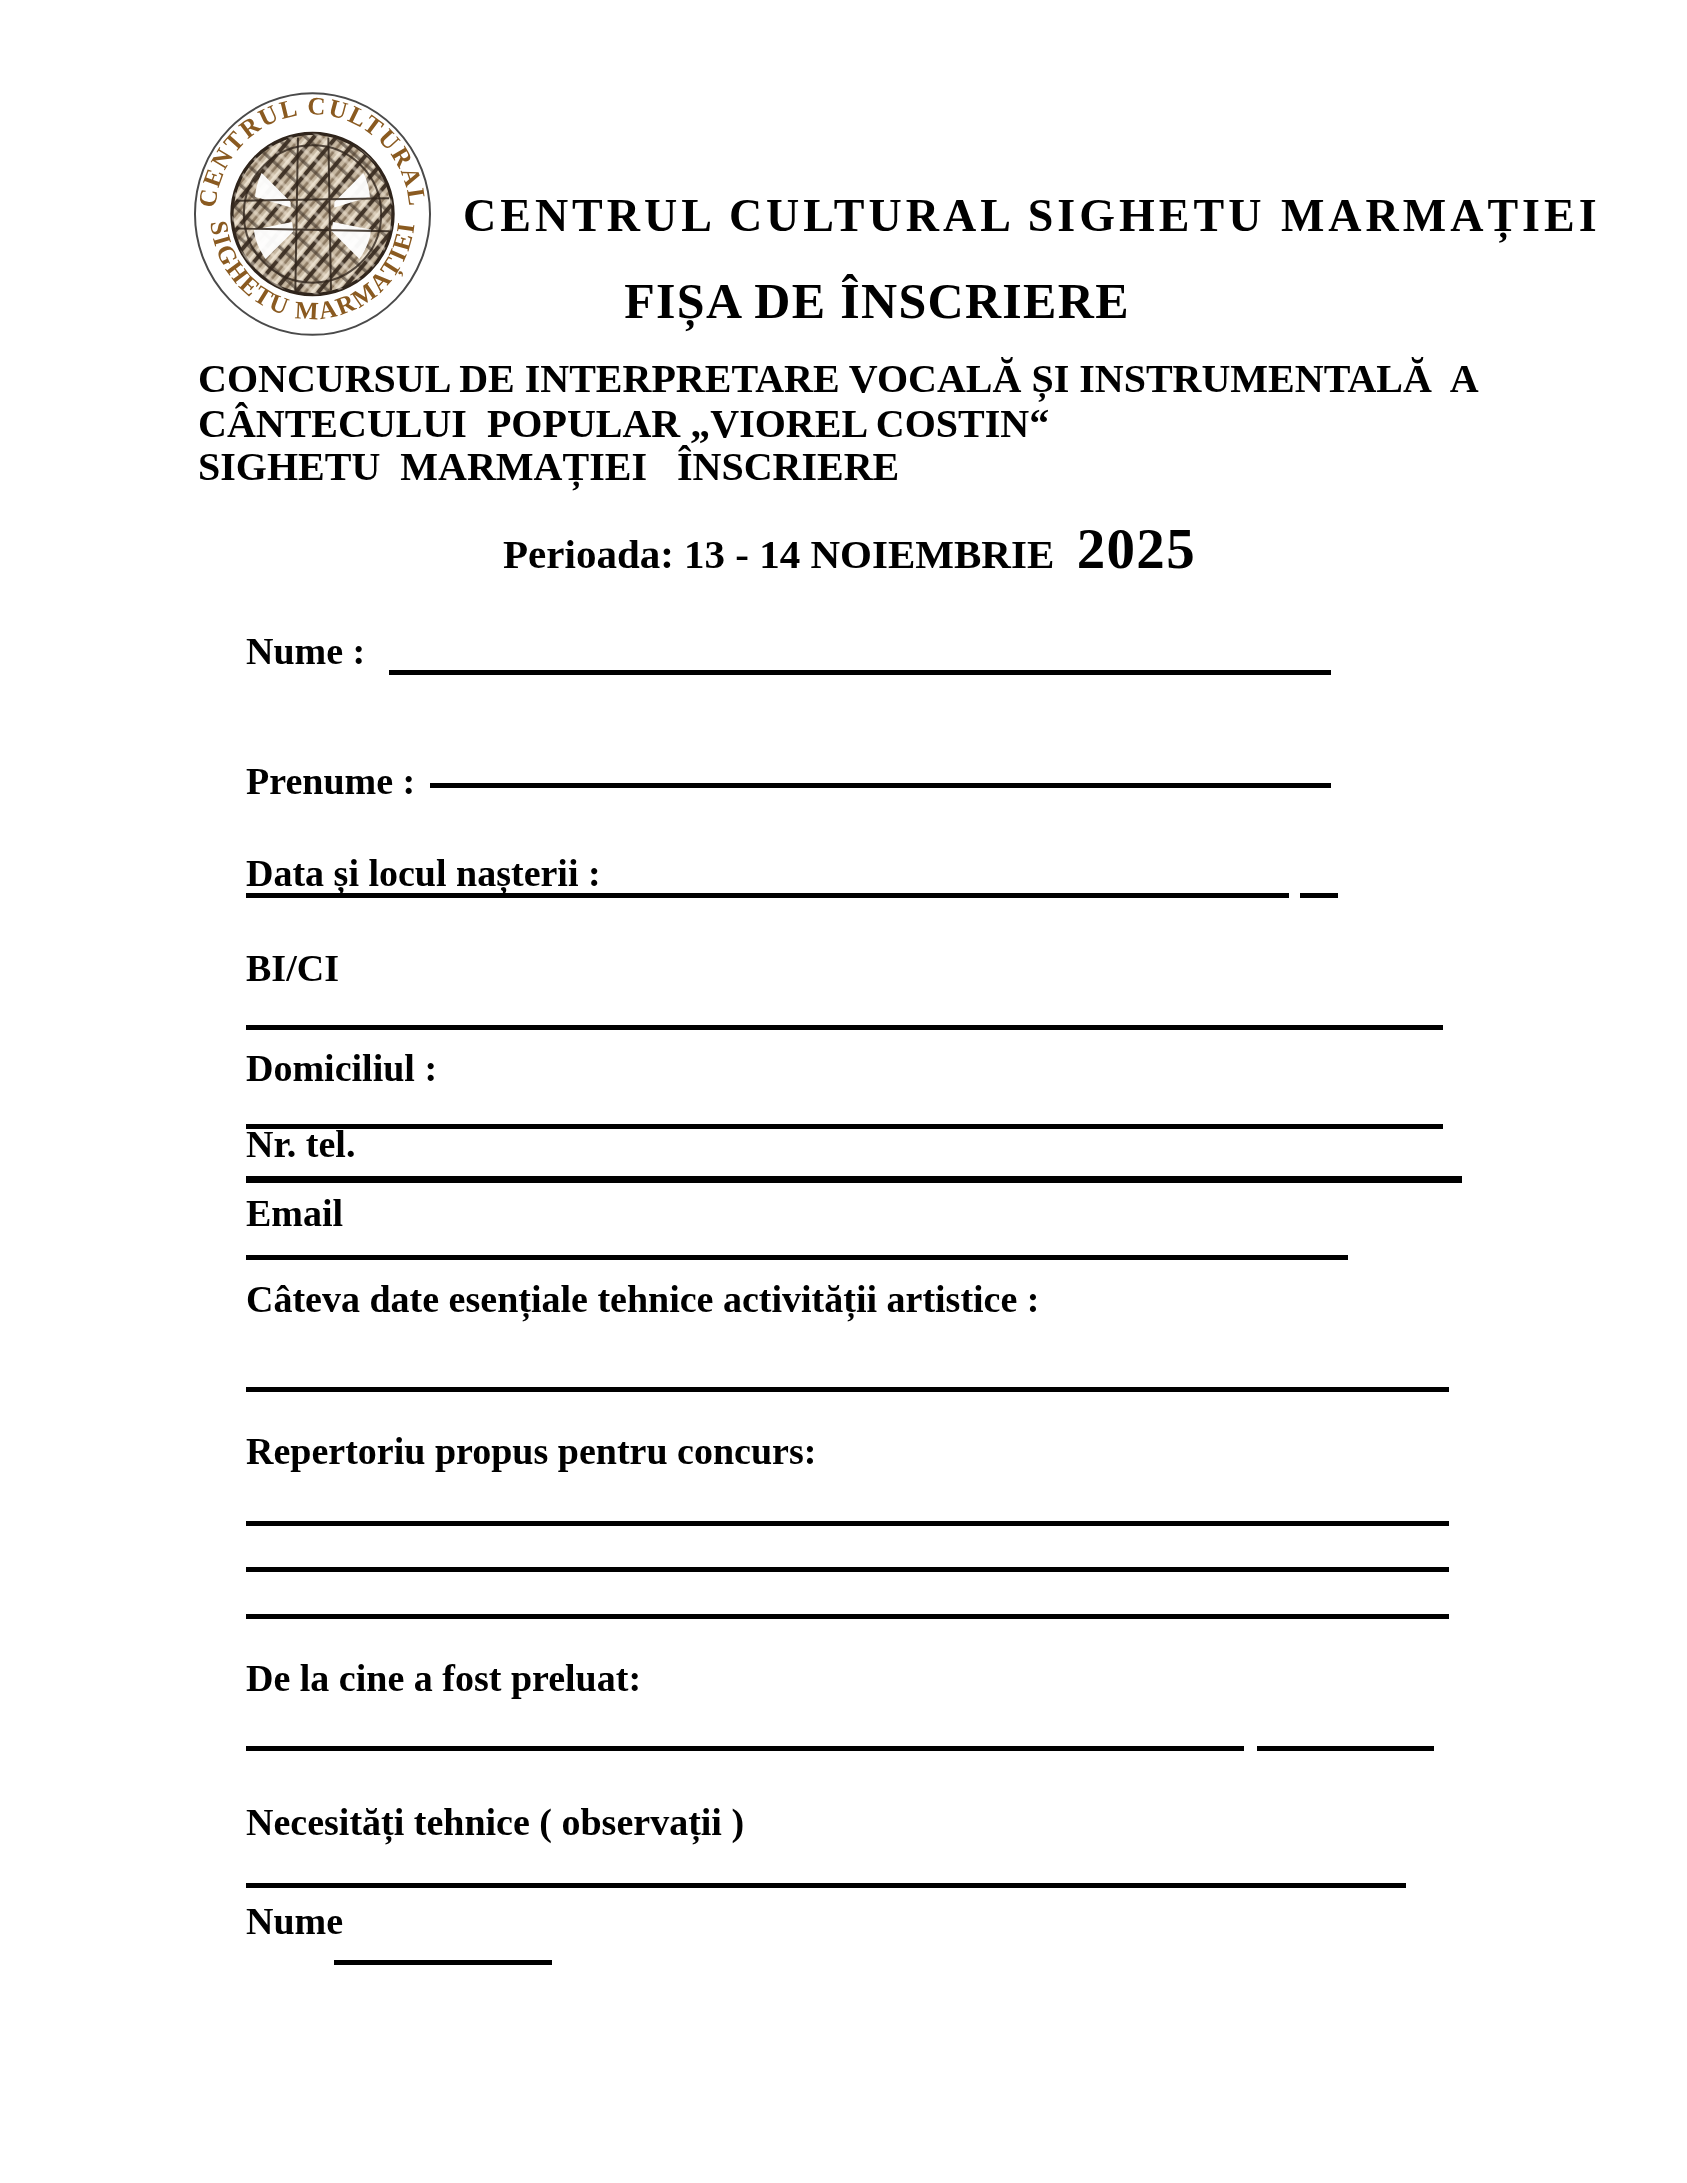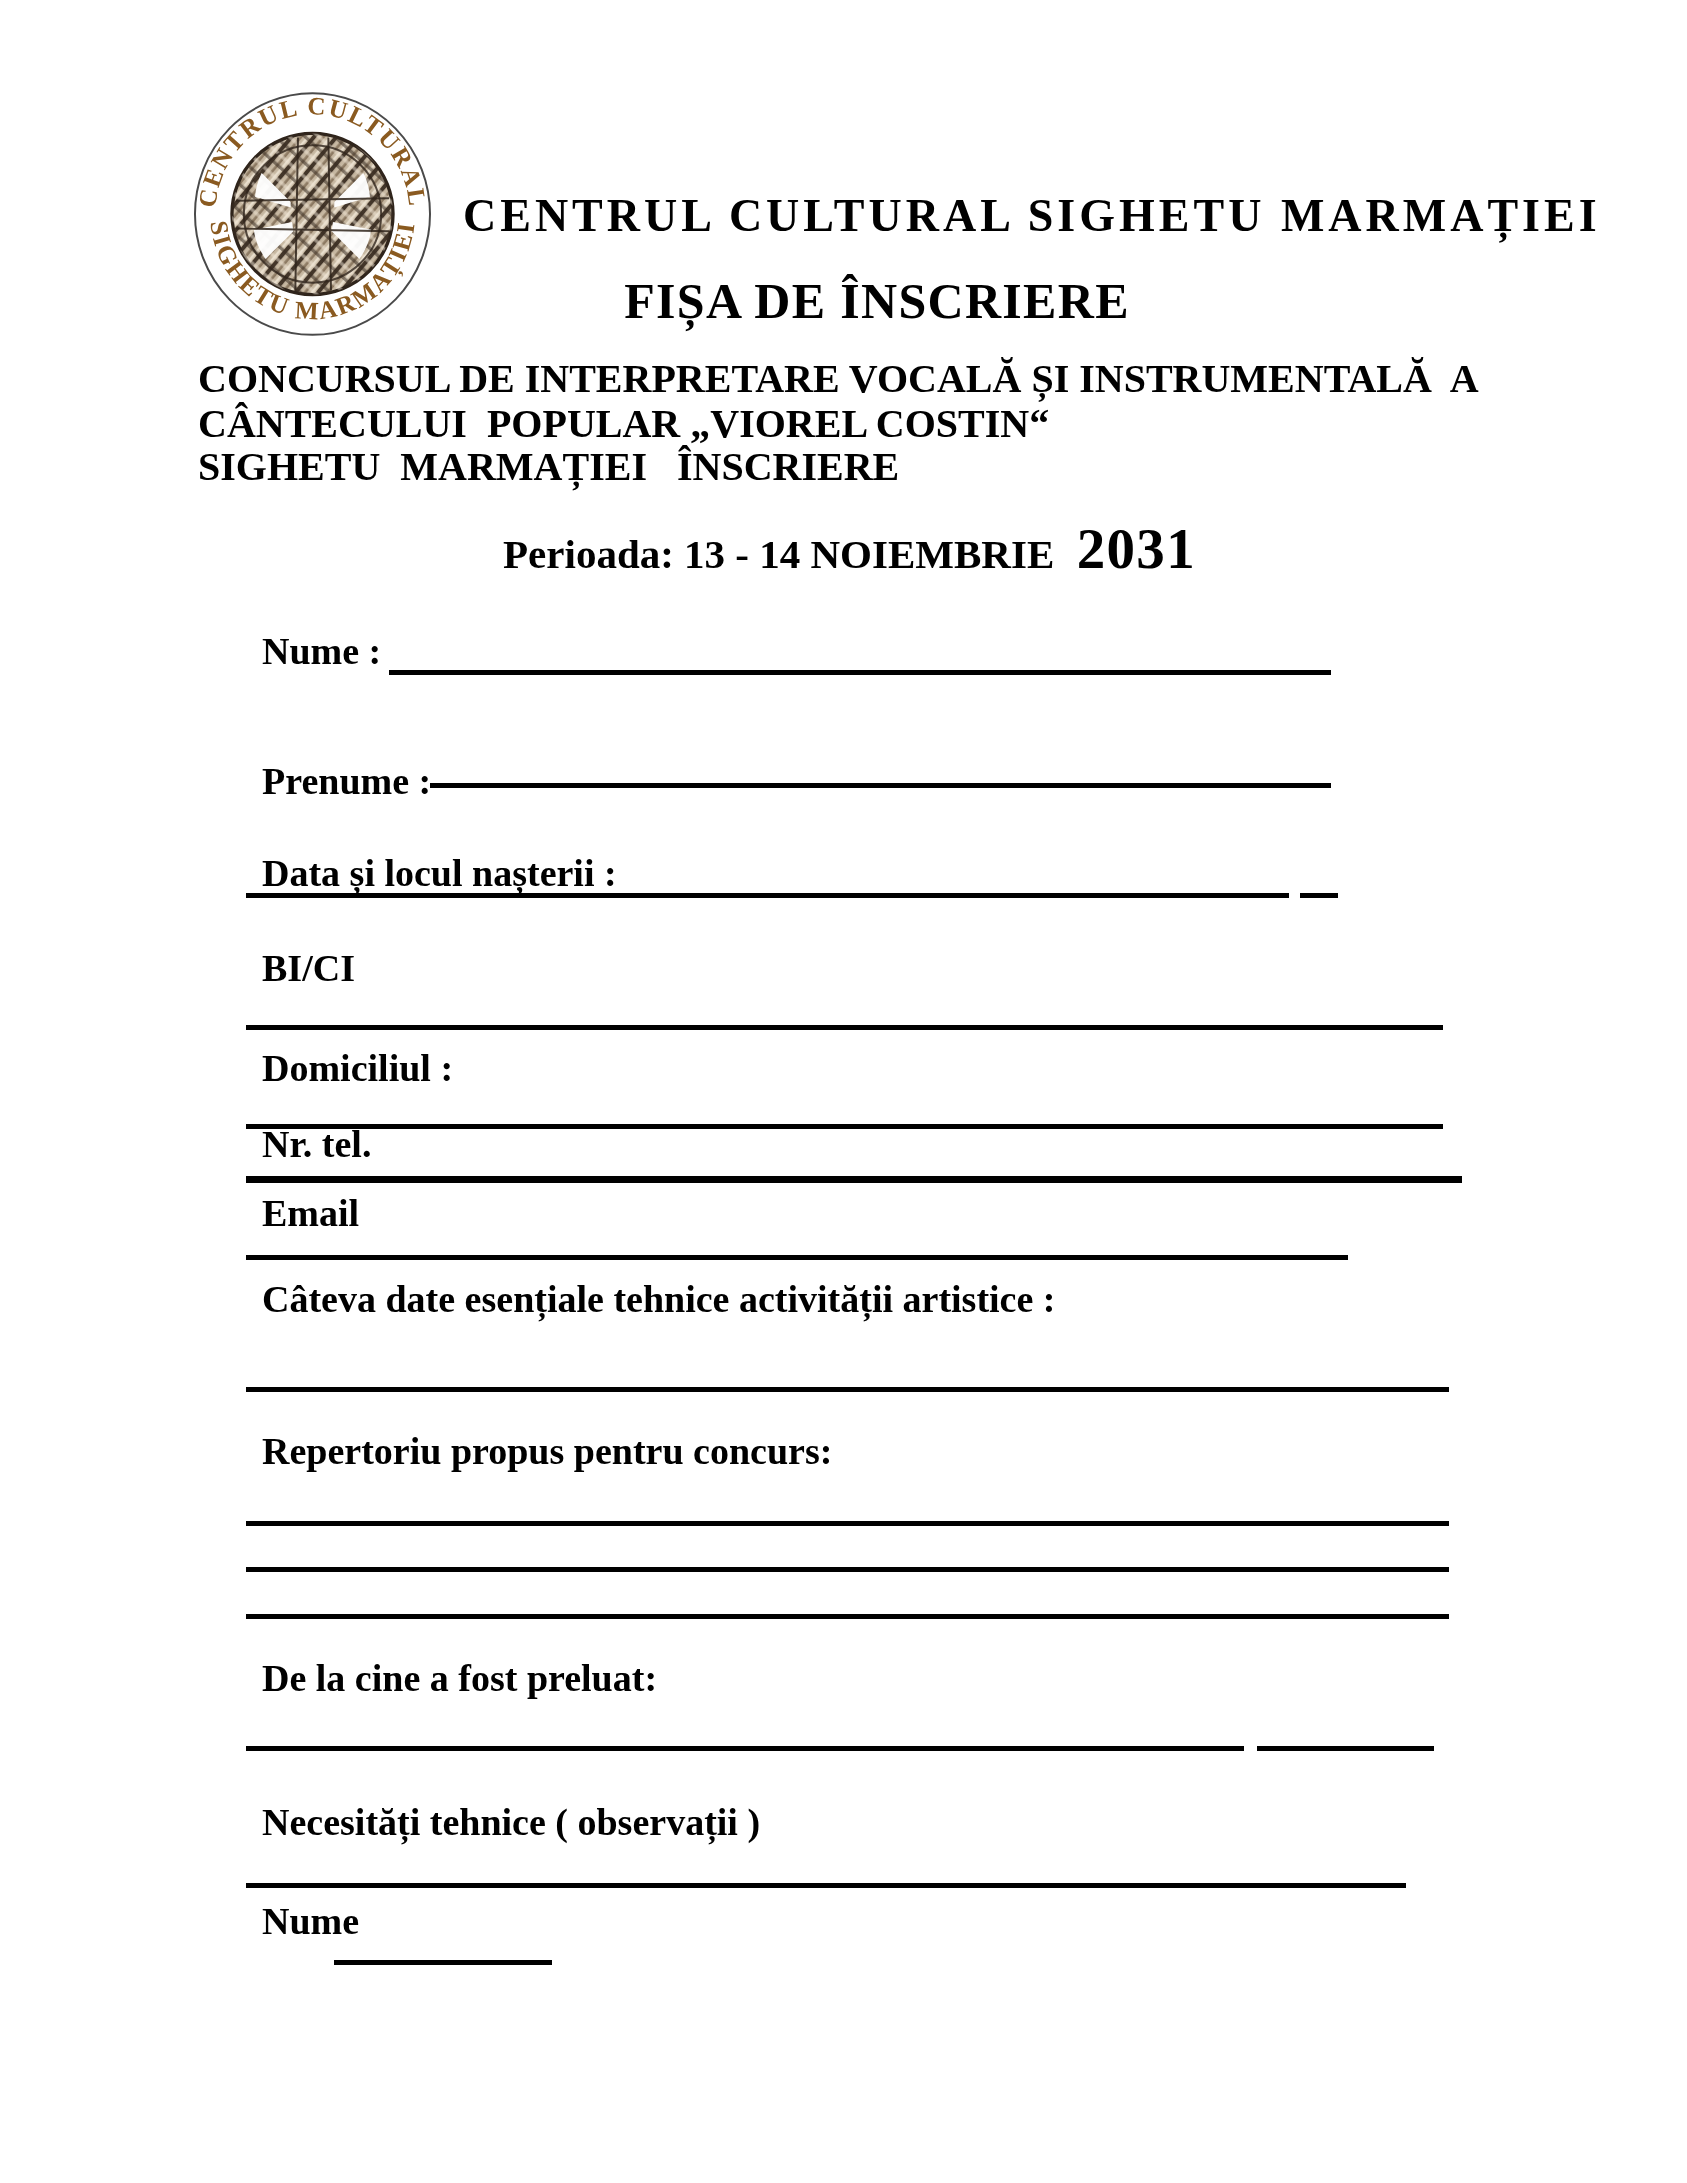--- a/index.html
+++ b/index.html
@@ -34,21 +34,21 @@
   .sub3{top:445px;}
   .period{
     position:absolute;left:198px;top:516px;width:1303px;
     font-size:41px;font-weight:bold;text-align:center;
     white-space:pre;line-height:66px;
   }
   .period .year{font-size:57px;margin-left:22.5px;letter-spacing:1.3px;}
   
   .lbl{
     position:absolute;left:246px;
-    font-size:38px;font-weight:bold;line-height:42px;white-space:pre;margin-left:16px;
+    font-size:38px;font-weight:bold;line-height:42px;white-space:pre;
   }
   .lbl-nume{top:630px;}
   .lbl-prenume{top:760px;}
   .lbl-datal{top:852px;}
   .lbl-bici{top:947px;}
   .lbl-dom{top:1047px;}
   .lbl-tel{top:1123px;}
   .lbl-email{top:1192px;}
   .lbl-cateva{top:1278px;}
   .lbl-rep{top:1430px;}
@@ -124,21 +124,21 @@
     <text font-family="Liberation Serif, DejaVu Serif, serif" font-size="38" font-weight="bold" fill="#8a5a20" letter-spacing="3">
       <textPath href="#arcBot" startOffset="50%" text-anchor="middle">SIGHETU MARMAȚIEI</textPath>
     </text>
   </svg>
 
   <div class="org-title">CENTRUL CULTURAL SIGHETU MARMAȚIEI</div>
   <div class="form-title">FIȘA DE ÎNSCRIERE</div>
   <div class="subtitle sub1">CONCURSUL DE INTERPRETARE VOCALĂ ȘI INSTRUMENTALĂ  A</div>
   <div class="subtitle sub2">CÂNTECULUI  POPULAR „VIOREL COSTIN“</div>
   <div class="subtitle sub3">SIGHETU  MARMAȚIEI   ÎNSCRIERE</div>
-  <div class="period"><span>Perioada: 13 - 14 NOIEMBRIE</span><span class="year">2031</span></div>
+  <div class="period"><span>Perioada: 13 - 14 NOIEMBRIE</span><span class="year">2025</span></div>
 
   <div class="lbl lbl-nume">Nume :</div>
   <div class="lbl lbl-prenume">Prenume :</div>
   <div class="lbl lbl-datal">Data și locul nașterii :</div>
   <div class="lbl lbl-bici">BI/CI</div>
   <div class="lbl lbl-dom">Domiciliul :</div>
   <div class="lbl lbl-tel">Nr. tel.</div>
   <div class="lbl lbl-email">Email</div>
   <div class="lbl lbl-cateva">Câteva date esențiale tehnice activității artistice :</div>
   <div class="lbl lbl-rep">Repertoriu propus pentru concurs:</div>

